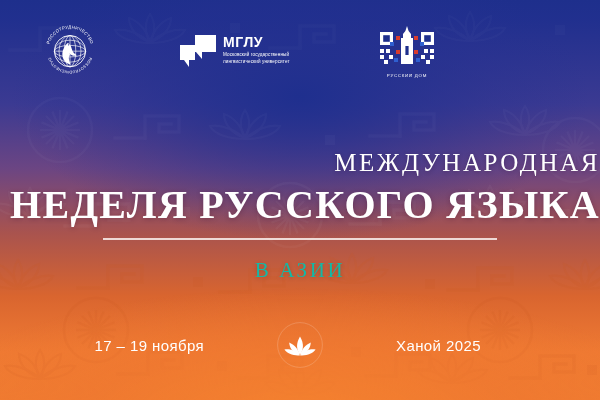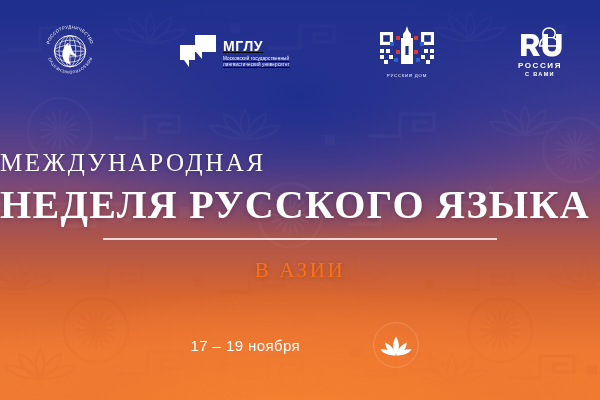--- a/index.html
+++ b/index.html
@@ -69,21 +69,21 @@
     align-items: center;
     z-index: 5;
   }
   .logo-slot { position: absolute; top: 0; height: 104px; display: flex; align-items: center; }
 
   .logo-ros   { left: 28px;  width: 84px; justify-content: center; }
   .logo-mglu  { left: 180px; width: 132px; }
   .logo-rdom  { left: 374px; width: 66px; justify-content: center; }
   .logo-ruru  { left: 500px; width: 80px; justify-content: center; }
 
-  .mglu-wrap { display: flex; align-items: flex-end; gap: 7px; text-decoration: underline; }
+  .mglu-wrap { display: flex; align-items: flex-start; gap: 7px; }
   .mglu-marks { position: relative; width: 36px; height: 34px; flex: none; }
   .mglu-text-block { color: #fff; }
   .mglu-abbr {
     font-size: 14px;
     font-weight: bold;
     letter-spacing: 0.6px;
     line-height: 1;
     margin-bottom: 3px;
   }
   .mglu-full {
@@ -110,21 +110,21 @@
   .ruru-l2 {
     color: #fff; font-size: 5.6px; font-weight: bold;
     letter-spacing: 1.3px; line-height: 1.2;
   }
 
   
   .title-block {
     position: absolute;
     top: 150px; left: 0;
     width: 600px;
-    text-align: left;
+    text-align: right;
     z-index: 5;
     color: #ffffff;
     font-family: "Liberation Serif", serif;
   }
   .title-line1 {
     font-size: 25px;
     letter-spacing: 2.6px;
     line-height: 1;
     text-shadow: 0 1px 4px rgba(40,10,40,0.30);
   }
@@ -143,21 +143,21 @@
     height: 2px;
     background: #f3e6e2;
     opacity: 0.92;
     z-index: 5;
   }
   .subtitle {
     position: absolute;
     top: 258px; left: 0;
     width: 600px;
     text-align: center;
-    color: #f97316;
+    color: #14b8a6;
     font-family: "Liberation Serif", serif;
     font-size: 21px;
     letter-spacing: 2.6px;
     z-index: 5;
     text-shadow: 0 1px 4px rgba(90,30,20,0.28);
   }
 
   
   .footer-row {
     position: absolute;
@@ -372,45 +372,20 @@
               <rect x="40" y="16" width="4" height="4" fill="#2f5fd0"></rect>
               <rect x="14" y="32" width="4" height="4" fill="#2f5fd0"></rect>
               <rect x="36" y="32" width="4" height="4" fill="#2f5fd0"></rect>
             </g>
           </svg>
         </span>
         <div class="rdom-caption">РУССКИЙ ДОМ</div>
       </div>
     </div>
 
-    <div class="logo-slot logo-ruru">
-      <div class="ruru-wrap">
-        <div class="ruru-mark">
-          <svg width="58" height="34" viewBox="0 0 58 34" xmlns="http://www.w3.org/2000/svg">
-
-            <path d="M38,2 C41.6,2 44.2,4.4 44.2,7.4 C44.2,9.2 43.4,10.6 42.4,11.6
-                     C45.4,13 47.4,16.2 47.4,20 L28.6,20 C28.6,16.2 30.6,13 33.6,11.6
-                     C32.6,10.6 31.8,9.2 31.8,7.4 C31.8,4.4 34.4,2 38,2 Z" fill="none" stroke="#ffffff" stroke-width="1.5"></path>
-            <path d="M33.6,11.6 L42.4,11.6" stroke="#ffffff" stroke-width="1.2" fill="none"></path>
-
-            <g fill="#ffffff">
-              <path d="M10,8 L10,30 L15.6,30 L15.6,22.8 L18.4,22.8 L22.4,30 L29,30
-                       L24,21.6 C26.6,20.2 28,17.8 28,15 C28,10.8 24.8,8 20,8 Z
-                       M15.6,12.6 L19.6,12.6 C21.6,12.6 22.6,13.6 22.6,15.4
-                       C22.6,17.2 21.6,18.3 19.6,18.3 L15.6,18.3 Z"></path>
-              <path d="M31.4,8 L31.4,22 C31.4,27.2 35.2,30.6 41,30.6
-                       C46.8,30.6 50.6,27.2 50.6,22 L50.6,8 L45,8 L45,21.8
-                       C45,24.2 43.4,25.6 41,25.6 C38.6,25.6 37,24.2 37,21.8 L37,8 Z"></path>
-            </g>
-          </svg>
-        </div>
-        <div class="ruru-l1">РОССИЯ</div>
-        <div class="ruru-l2">С ВАМИ</div>
-      </div>
-    </div>
   </div>
 
   <div class="title-block">
     <div class="title-line1">МЕЖДУНАРОДНАЯ</div>
     <div class="title-line2">НЕДЕЛЯ РУССКОГО ЯЗЫКА</div>
   </div>
 
   <div class="divider"></div>
 
   <div class="subtitle">В АЗИИ</div>
@@ -427,15 +402,16 @@
 
           <path d="M24,33.8 C18.4,33 13.6,28.4 13.2,21.4 C18.2,23.4 22.2,28.2 24,33.8 Z"></path>
           <path d="M24,33.8 C29.6,33 34.4,28.4 34.8,21.4 C29.8,23.4 25.8,28.2 24,33.8 Z"></path>
 
           <path d="M24,34.4 C17.4,35 11.2,32.8 8.4,28.6 C13.4,27.2 20,29.6 24,34.4 Z"></path>
           <path d="M24,34.4 C30.6,35 36.8,32.8 39.6,28.6 C34.6,27.2 28,29.6 24,34.4 Z"></path>
         </g>
       </svg>
     </div>
 
+    <div class="footer-text footer-place">Ханой 2025</div>
   </div>
 
 </div>
 
 </body></html>

